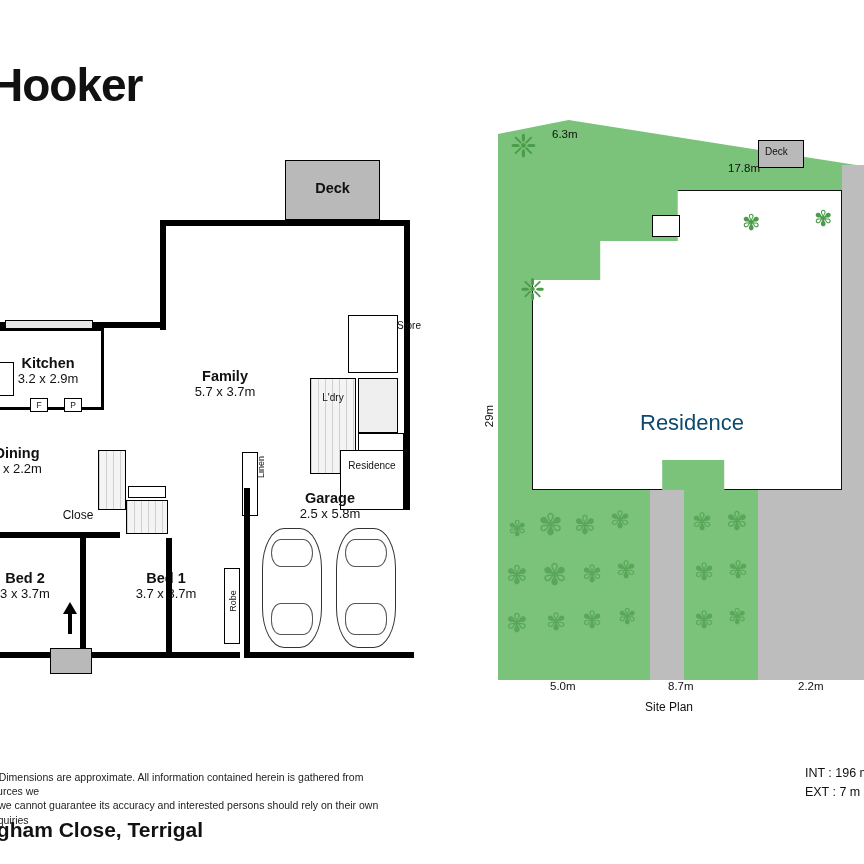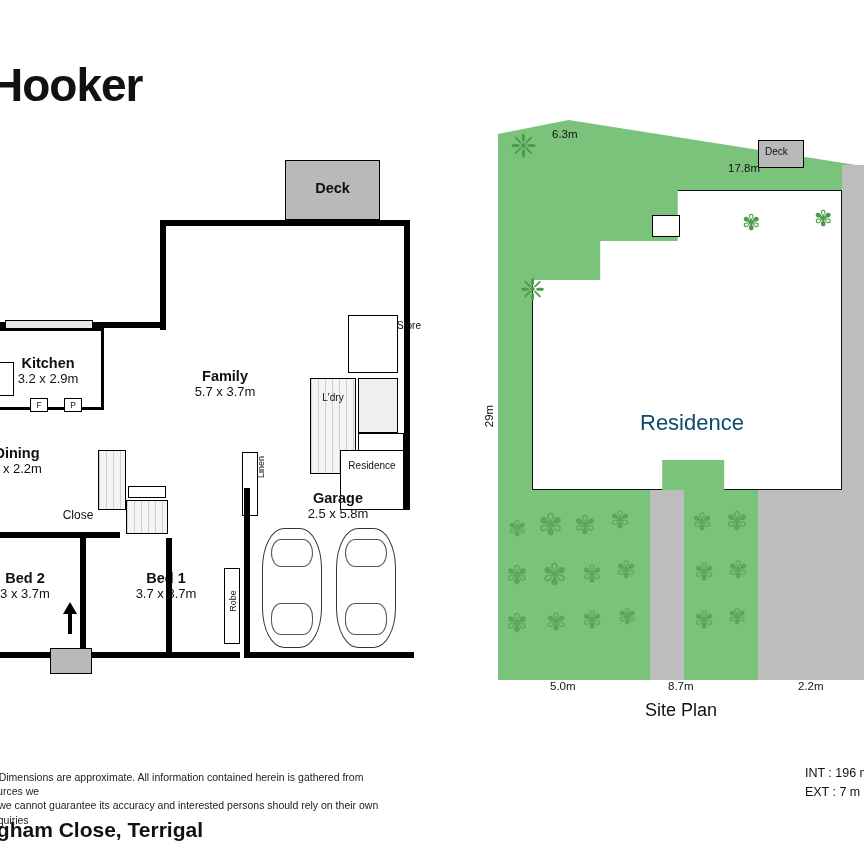--- a/index.html
+++ b/index.html
@@ -37,21 +37,21 @@
   
   #floorplan{position:absolute;left:-40px;top:150px;width:520px;height:530px;}
 
   
   #siteplan{position:absolute;left:470px;top:110px;width:420px;height:600px;}
   .green{position:absolute;background:#7bc27b;}
   .grayland{position:absolute;background:#bdbdbd;}
   .whitehouse{position:absolute;background:#ffffff;border:1px solid #111;box-sizing:border-box;}
   .sitelabel{position:absolute;font-size:11.5px;color:#111;}
   .residence{position:absolute;font-size:22px;color:#0c4a6e;margin-top:25px;}
-  .siteplan-title{position:absolute;font-size:18px;color:#111;}
+  .siteplan-title{position:absolute;font-size:12px;color:#111;}
 
   
   .tree{position:absolute;color:#4a9c4a;line-height:1;}
   .shrub{position:absolute;color:#5aa75a;line-height:1;}
 
   
   .legal{position:absolute;left:-14px;top:770px;width:400px;font-size:10.5px;line-height:1.35;color:#222;}
   .address{position:absolute;left:-16px;top:818px;font-size:21px;font-weight:bold;color:#111;}
   .areas{position:absolute;right:-6px;top:764px;text-align:left;font-size:12.5px;line-height:1.5;color:#111;}
 
@@ -120,21 +120,21 @@
 
     <div class="box" style="left:380px;top:300px;width:64px;height:60px;"></div>
     <div class="small" style="left:380px;top:310px;width:64px;">Residence</div>
 
     <div class="small" style="left:88px;top:358px;width:60px;font-size:12px;">Close</div>
 
     <div class="box hatch" style="left:138px;top:300px;width:28px;height:60px;"></div>
 
     <div class="wall" style="left:284px;top:338px;width:6px;height:170px;"></div>
     <div class="wall" style="left:284px;top:502px;width:170px;height:6px;"></div>
-    <div class="room" style="left:308px;top:340px;width:140px;">
+    <div class="room" style="left:300px;top:340px;width:140px;">
       <div class="nm">Garage</div>
       <div class="dim">2.5 x 5.8m</div>
     </div>
 
     <div class="car" style="left:302px;top:378px;width:58px;height:118px;">
       <div class="wind" style="top:10px;height:26px;"></div>
       <div class="wind" style="top:74px;height:30px;"></div>
     </div>
     <div class="car" style="left:376px;top:378px;width:58px;height:118px;">
       <div class="wind" style="top:10px;height:26px;"></div>

